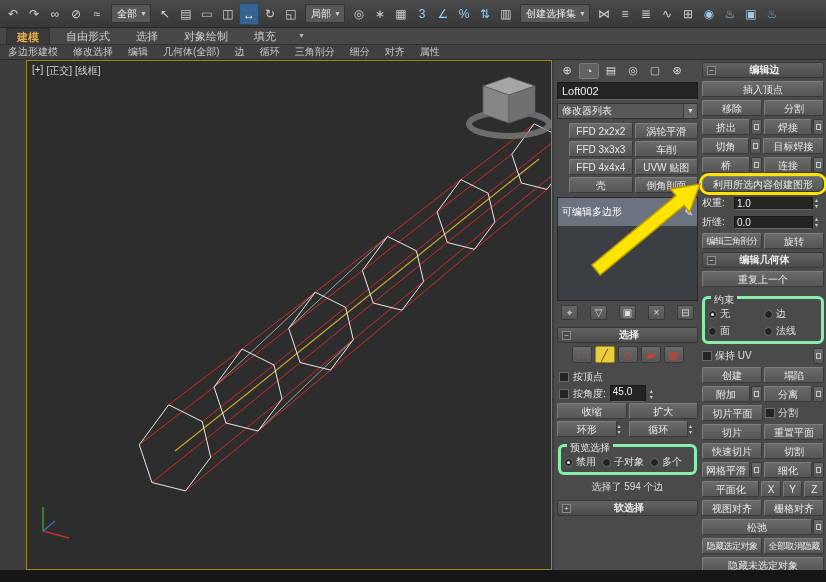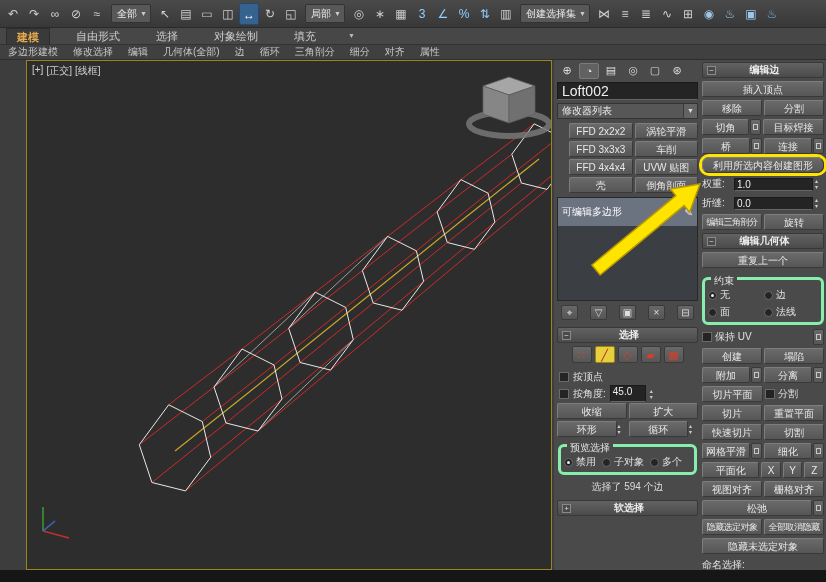--- a/index.html
+++ b/index.html
@@ -13,21 +13,21 @@
   .tb-icon { width:20px; height:22px; line-height:22px; text-align:center; font-size:12px;
     color:#cfcfcf; border-radius:2px; flex:0 0 auto; }
   .tb-icon.active { background:#36628f; border:1px solid #254a70; color:#fff; }
   .tb-dd { height:19px; display:flex; align-items:center; background:#585858; border:1px solid #333;
     border-radius:2px; margin:0 3px; padding-left:5px; flex:0 0 auto; }
   .tb-dd-l { font-size:10px; color:#ececec; white-space:nowrap; }
   .tb-dd-a { width:13px; font-size:7px; color:#ccc; text-align:center; }
 
   
   #ribbon-tabs { position:absolute; left:0; top:28px; width:826px; height:17px; background:#474747;
-    border-bottom:1px solid #333; display:flex; align-items:flex-end; padding-left:6px; gap:16px; }
+    border-bottom:1px solid #333; display:flex; align-items:flex-end; padding-left:6px; gap:6px; }
   .rtab { padding:0 10px; height:16px; line-height:16px; font-size:11px; color:#cfcfcf; white-space:nowrap; }
   .rtab.active { background:#3a3a3a; color:#e2a94d; border:1px solid #2d2d2d; border-bottom:none; font-weight:bold; }
   .rtab-chev { color:#b8b8b8; font-size:7px; padding:0 6px; height:16px; line-height:16px; }
   #ribbon-tools { position:absolute; left:0; top:45px; width:826px; height:15px; background:#404040;
     border-bottom:1px solid #2d2d2d; display:flex; align-items:center; padding-left:8px; gap:15px;
     font-size:10px; color:#c8c8c8; }
   .rtool { white-space:nowrap; }
 
   
   #workspace { position:absolute; top:60px; left:0; right:0; bottom:12px; background:#3d3d3d; }
@@ -41,21 +41,21 @@
   
   #panel { position:absolute; left:554px; top:0; width:272px; height:100%; background:#4a4a4a; display:flex; }
   #col1 { width:146px; padding:2px 2px 0 3px; }
   #col2 { width:126px; padding:2px 2px 0 2px; }
 
   .ptabs { height:17px; display:flex; gap:2px; margin-bottom:3px; align-items:center; }
   .ptab { width:20px; height:16px; line-height:15px; text-align:center; font-size:11px; color:#ddd; border-radius:2px; }
   .ptab.active { background:#616161; border:1px solid #7a7a7a; }
 
   .namefield { width:100%; height:18px; background:#242424; border:1px solid #1a1a1a; border-bottom-color:#666;
-    color:#eee; font-size:14px; padding:0 4px; font-family:inherit; margin-bottom:3px; display:block; }
+    color:#eee; font-size:11px; padding:0 4px; font-family:inherit; margin-bottom:3px; display:block; }
 
   .mlist { height:16px; display:flex; align-items:center; background:#575757; border:1px solid #333; margin-bottom:4px; }
   .mlist-l { flex:1; padding-left:4px; font-size:10px; color:#ececec; }
   .mlist-a { width:14px; height:100%; font-size:7px; color:#ddd; text-align:center; line-height:14px;
     background:#636363; border-left:1px solid #3a3a3a; }
 
   .modgrid { display:grid; grid-template-columns:1fr 1fr; gap:2px; margin-bottom:4px;padding-left:12px; }
 
   .btn { flex:1; height:16px; line-height:15px; text-align:center; font-size:10px; color:#e8e8e8;
     background:linear-gradient(#6a6a6a,#565656); border:1px solid; border-color:#7d7d7d #393939 #393939 #7d7d7d;
@@ -361,20 +361,30 @@
       <div id="edit-edges-rows">
           <div class="prow">
             <div class="btn">插入顶点</div>
           </div>
           <div class="prow">
             <div class="btn">移除</div>
             <div class="btn">分割</div>
           </div>
           <div class="prow">
             <div class="cellwrap">
+              <div class="btn">挤出</div>
+              <div class="setbtn"></div>
+            </div>
+            <div class="cellwrap">
+              <div class="btn">焊接</div>
+              <div class="setbtn"></div>
+            </div>
+          </div>
+          <div class="prow">
+            <div class="cellwrap">
               <div class="btn">切角</div>
               <div class="setbtn"></div>
             </div>
             <div class="btn">目标焊接</div>
           </div>
           <div class="prow">
             <div class="cellwrap">
               <div class="btn">桥</div>
               <div class="setbtn"></div>
             </div>

